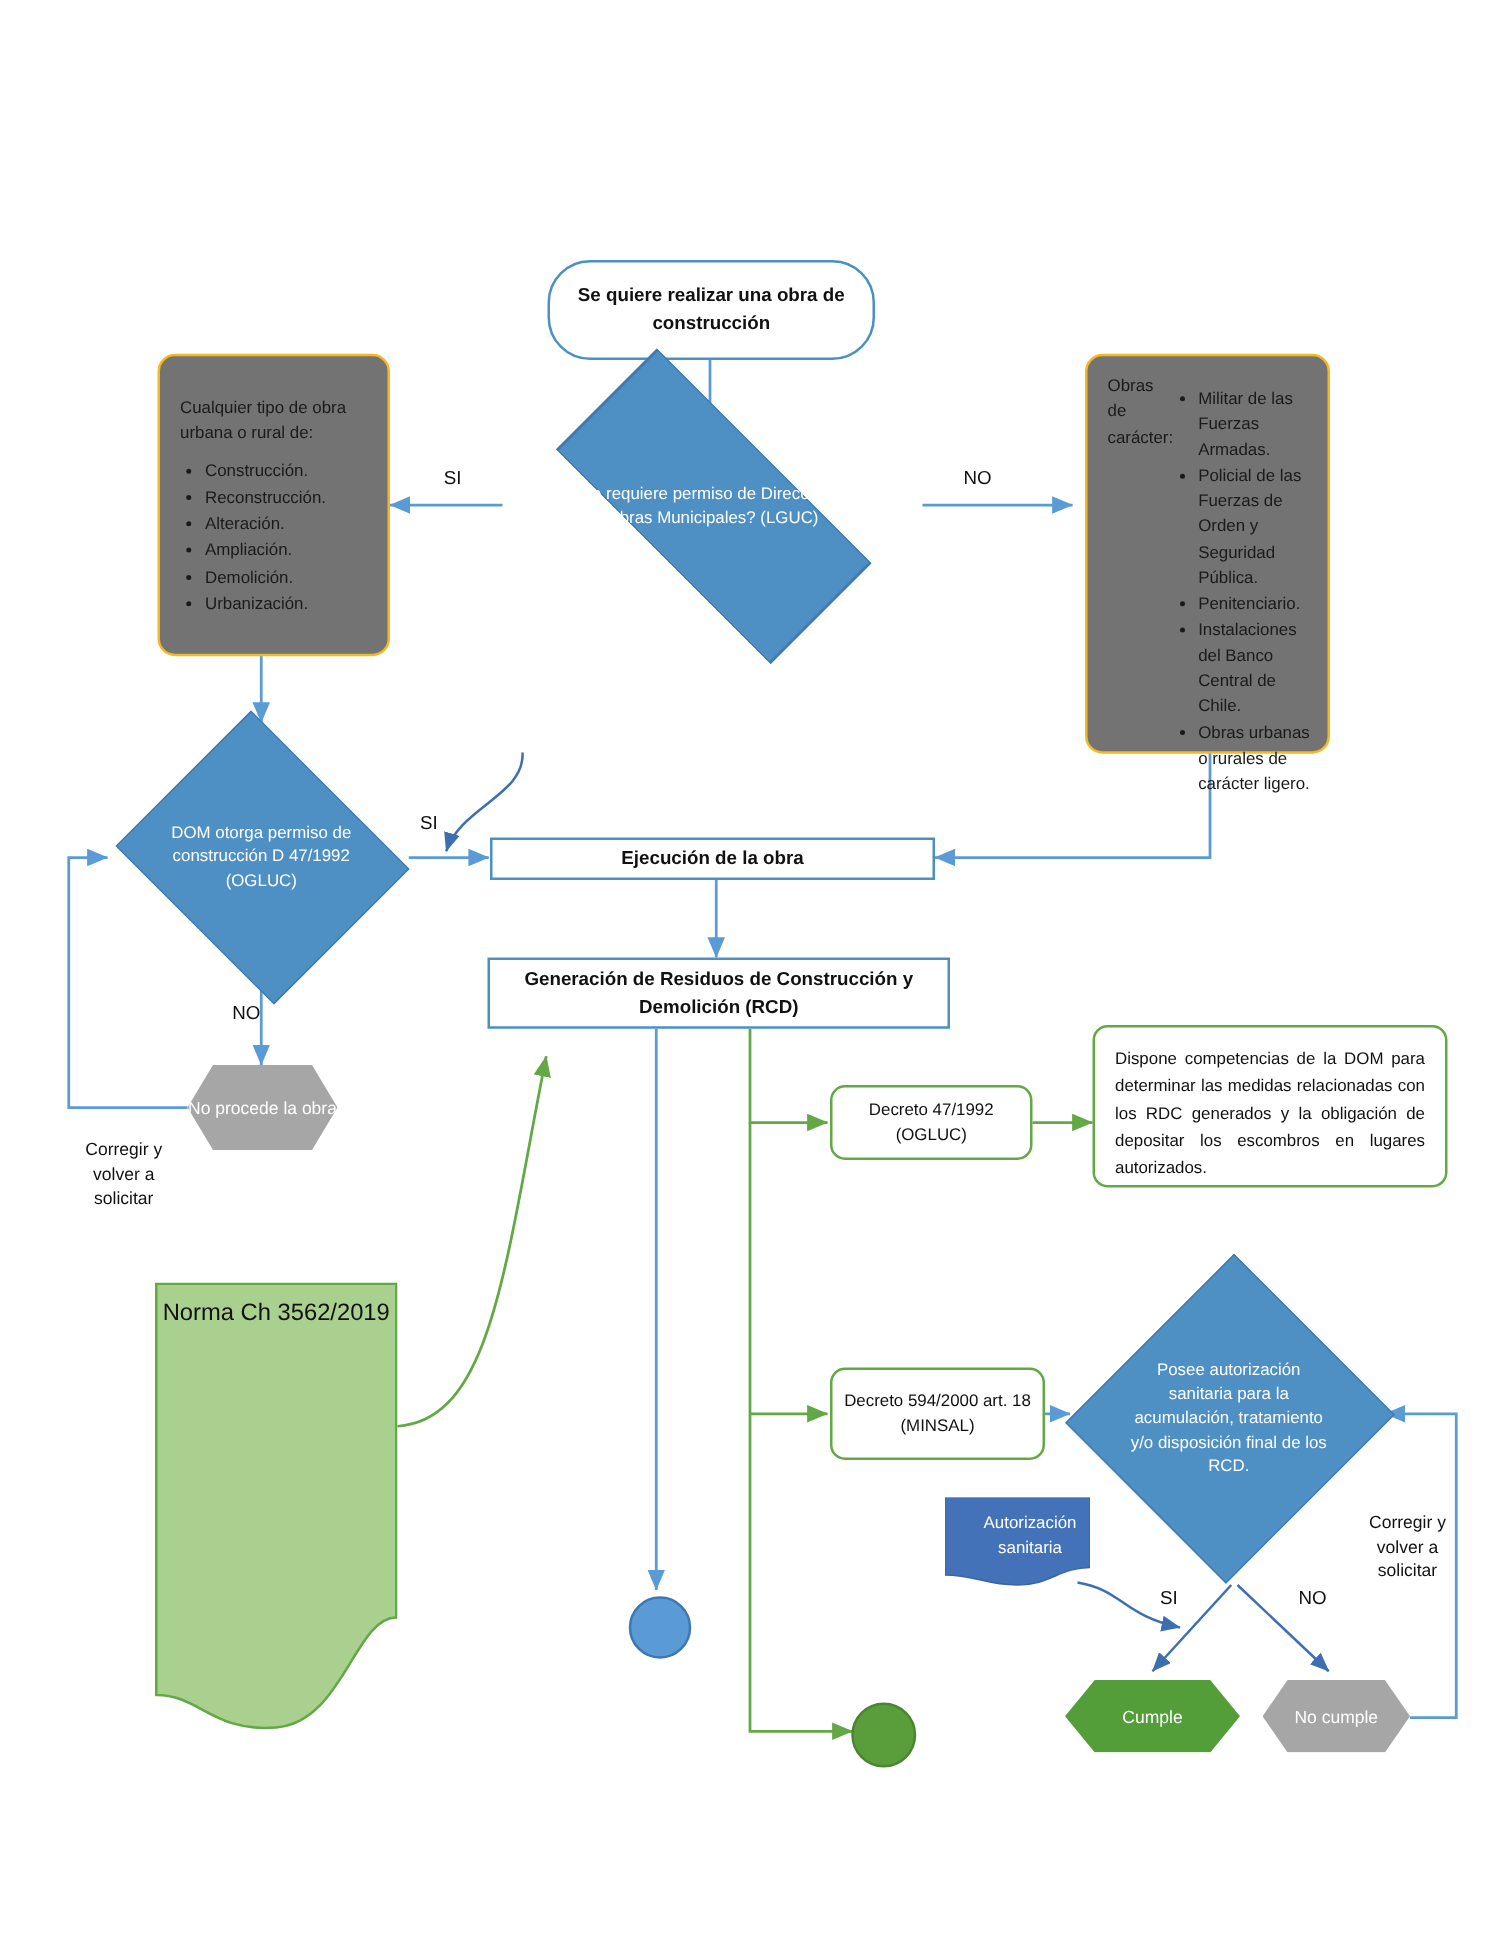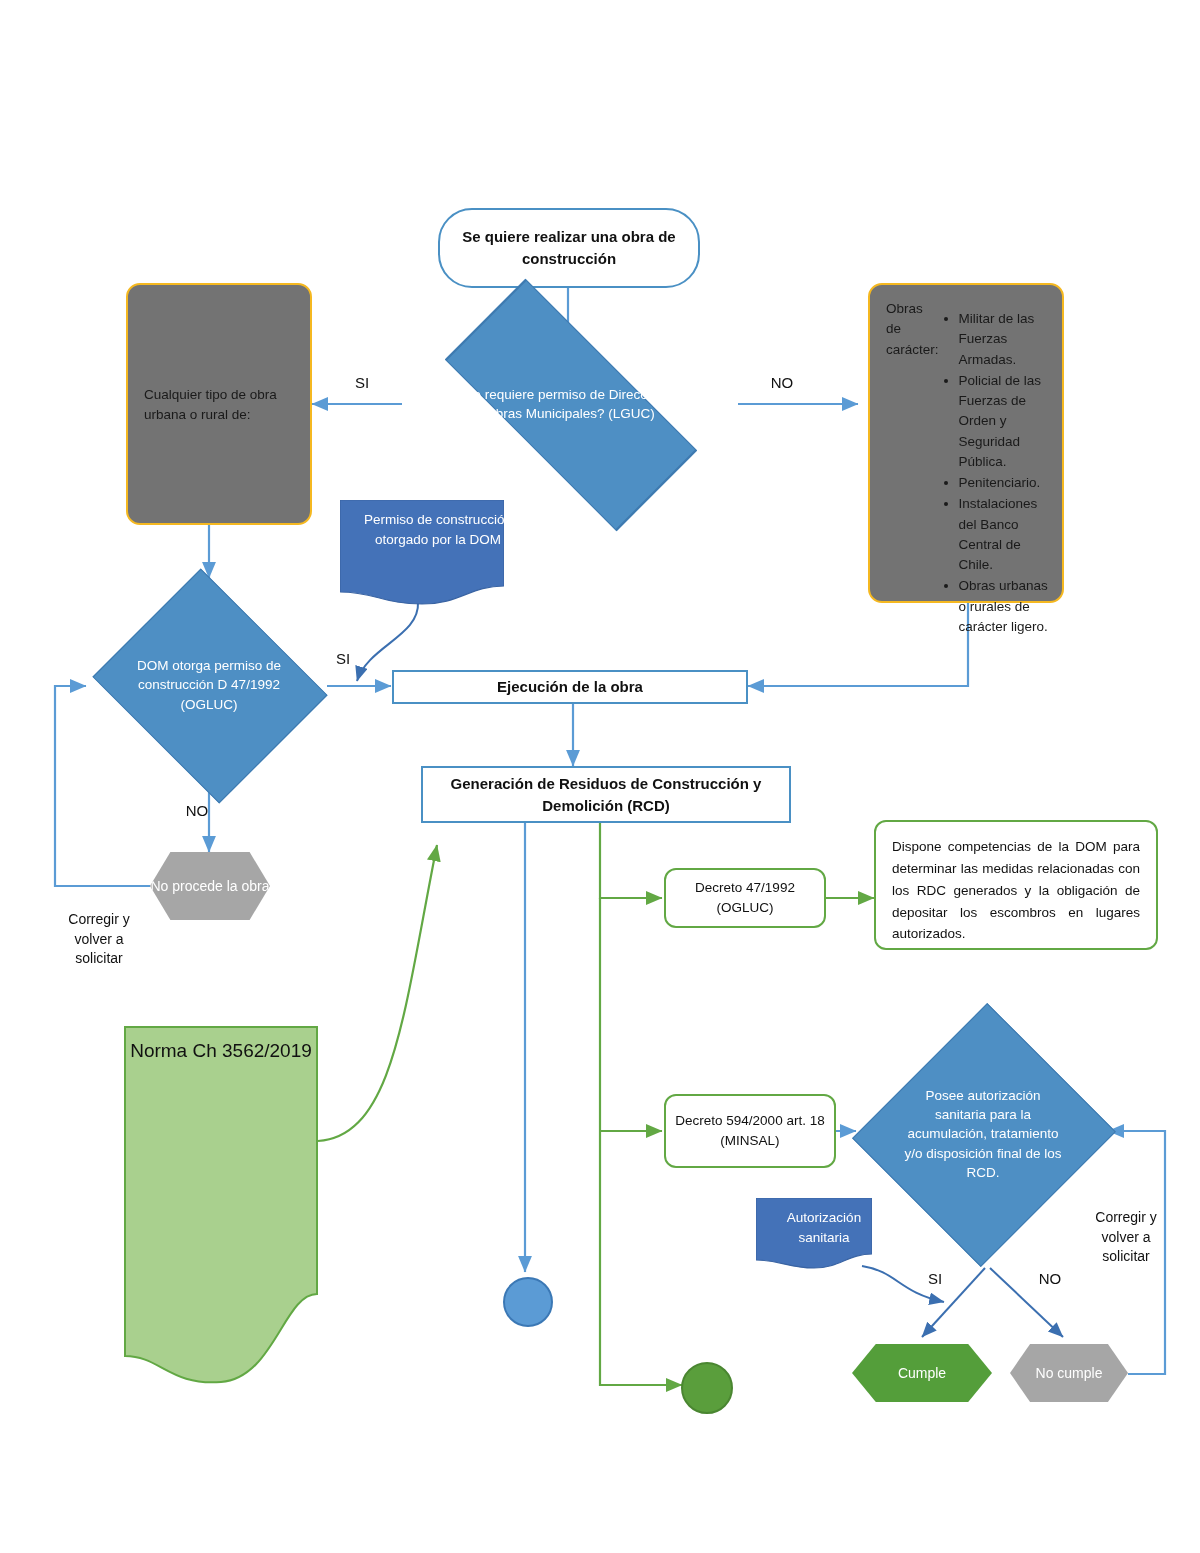--- a/index.html
+++ b/index.html
@@ -242,58 +242,58 @@
 
   <div class="diamond" style="left:400px;top:348px;width:340px;height:112px;">
     <div class="dshape" style="left:114px;top:0px;width:112px;height:112px;transform:rotate(45deg) scale(2.13,1.0);transform-origin:center;"></div>
     <div class="dlabel" style="padding:0 52px;">
       <span>¿Se requiere permiso de Dirección de Obras Municipales? (LGUC)</span>
     </div>
   </div>
 
   <div class="node note-yellow" style="left:126px;top:283px;width:186px;height:242px;flex-direction:column;">
     <p class="lead">Cualquier tipo de obra urbana o rural de:</p>
+    <ul>
+      <li>Construcción.</li>
+      <li>Reconstrucción.</li>
+      <li>Alteración.</li>
+      <li>Ampliación.</li>
+      <li>Demolición.</li>
+      <li>Urbanización.</li>
+    </ul>
   </div>
 
   <div class="node note-yellow" style="left:868px;top:283px;width:196px;height:320px;flex-direction:row;">
     <p class="lead">Obras de carácter:</p>
     <ul>
       <li>Militar de las Fuerzas Armadas.</li>
       <li>Policial de las Fuerzas de Orden y Seguridad Pública.</li>
       <li>Penitenciario.</li>
       <li>Instalaciones del Banco Central de Chile.</li>
       <li>Obras urbanas o rurales de carácter ligero.</li>
     </ul>
   </div>
 
-  <div class="docshape" style="left:340px;top:500px;width:164px;height:108px;">
-    <svg width="164" height="108" viewBox="0 0 164 108" xmlns="http://www.w3.org/2000/svg">
-      <path d="M0,0 L164,0 L164,86 C130,86 120,104 82,104 C44,104 34,92 0,92 Z" fill="#4472b8" stroke="#3a64a3" stroke-width="1.2"></path>
-    </svg>
-    <div class="dtxt" style="padding:10px 16px 0 16px;">
-      <span>Permiso de construcción otorgado por la DOM</span>
-    </div>
-  </div>
 
   <div class="diamond" style="left:84px;top:578px;width:250px;height:214px;">
     <div class="dshape" style="left:47px;top:29px;width:156px;height:156px;transform:rotate(45deg) scale(1.135,0.97);transform-origin:center;"></div>
     <div class="dlabel" style="padding:0 48px;">
       <span>DOM otorga permiso de construcción D 47/1992 (OGLUC)</span>
     </div>
   </div>
 
   <div class="hex grey" style="left:150px;top:852px;width:120px;height:68px;">
     <span>No procede la obra</span>
   </div>
 
   <div class="node proc-blue" style="left:392px;top:670px;width:356px;height:34px;">
     <span class="txt">Ejecución de la obra</span>
   </div>
 
-  <div class="node proc-blue" style="left:390px;top:766px;width:370px;height:57px;margin-left:31px;">
+  <div class="node proc-blue" style="left:390px;top:766px;width:370px;height:57px;">
     <span class="txt">Generación de Residuos de Construcción y Demolición (RCD)</span>
   </div>
 
   <div class="node box-green" style="left:664px;top:868px;width:162px;height:60px;">
     <span class="txt">Decreto 47/1992 (OGLUC)</span>
   </div>
 
   <div class="node box-green just" style="left:874px;top:820px;width:284px;height:130px;">
     <span class="txt">Dispone competencias de la DOM para determinar las medidas relacionadas con los RDC generados y la obligación de depositar los escombros en lugares autorizados.</span>
   </div>

